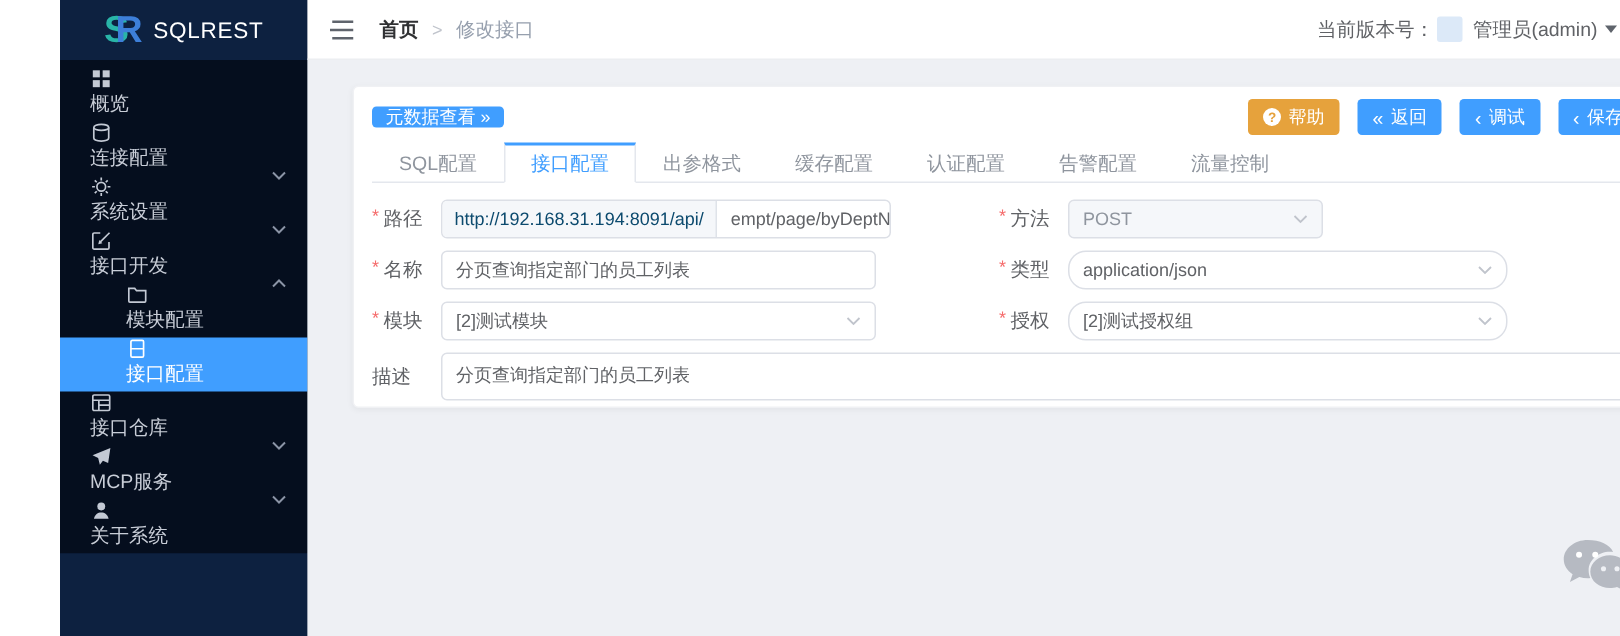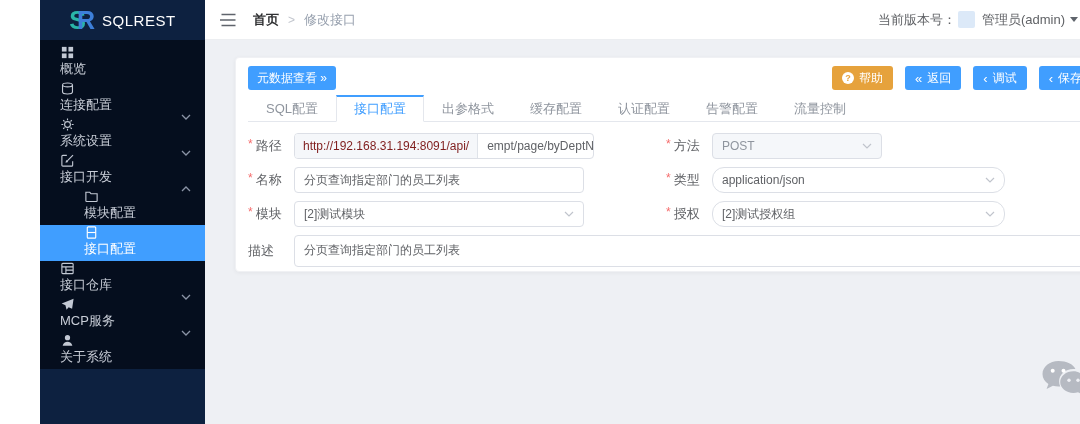--- a/index.html
+++ b/index.html
@@ -35,39 +35,39 @@
   .version-badge { width:17px; height:17px; background:#dce9f8; border-radius:2px; margin:0 7px 0 2px; }
   .user-name { font-size:13px; color:#606266; cursor:pointer; }
   .caret-down { width:0; height:0; border-left:4px solid transparent; border-right:4px solid transparent; border-top:5px solid #5f646c; margin-left:5px; }
   .avatar { width:23px; height:23px; border-radius:4px; margin-left:9px; overflow:hidden; cursor:pointer; display:flex; }
 
   .content { flex:1; background:#eef0f4; padding:17px 15px 0 30px; position:relative; }
   .card { background:#fff; border-radius:4px; height:215px; padding:7px 12px 0; border:1px solid #f0f1f4; box-shadow:0 1px 4px rgba(0,0,0,.05); }
 
   .toolbar { display:flex; align-items:center; height:26px; margin-bottom:4px; }
   .btn { display:inline-flex; align-items:center; gap:5px; border:none; border-radius:3px; color:#fff; font-size:12px; height:24px; padding:0 10px; cursor:pointer; font-family:inherit; line-height:1; }
-  .btn-meta { background:#409eff; height:24px; padding:0 9px; }
+  .btn-meta { background:#409eff; height:14px; padding:0 9px; }
   .btn-help { background:#e6a23c; margin-left:auto; }
   .btn-blue { background:#409eff; margin-left:12px; }
   .help-ico { width:12px; height:12px; border-radius:50%; background:#fff; color:#e6a23c; font-size:9px; font-weight:700; display:flex; align-items:center; justify-content:center; }
   .btn-glyph { font-size:13px; line-height:1; }
 
   .tabs { display:flex; border-bottom:1px solid #e4e7ed; }
   .tab { padding:0 17px; height:27px; line-height:24px; font-size:13px; color:#8f959e; border:1px solid transparent; border-top-width:2px; margin-bottom:-1px; cursor:pointer; }
   .tab.active { color:#409eff; background:#fff; border-left-color:#e4e7ed; border-right-color:#e4e7ed; border-top-color:#409eff; border-bottom:1px solid #fff; }
 
   .form { padding:11px 0 0; }
   .frow { display:flex; margin-bottom:8px; }
   .fitem { display:flex; align-items:center; }
   .fitem.leftcol { width:418px; flex:0 0 418px; }
   .flabel { width:46px; flex:0 0 46px; font-size:13px; color:#606266; display:flex; }
   .star { color:#f56c6c; margin-right:3px; font-size:12px; }
   .inp { height:26px; border:1px solid #dcdfe6; border-radius:4px; background:#fff; font-size:12px; color:#606266; display:flex; align-items:center; padding:0 9px; }
   .path-group { display:flex; width:300px; height:26px; border:1px solid #dcdfe6; border-radius:4px; overflow:hidden; }
-  .path-base { background:#f5f7fa; border-right:1px solid #dfe3e9; color:#7f1d1d; display:flex; align-items:center; padding:0 8px; font-size:12px; white-space:nowrap; }
+  .path-base { background:#f5f7fa; border-right:1px solid #dfe3e9; color:#0c4a6e; display:flex; align-items:center; padding:0 8px; font-size:12px; white-space:nowrap; }
   .path-value { display:flex; align-items:center; padding:0 9px; font-size:12px; color:#606266; flex:1; }
   .w290 { width:290px; } .w170 { width:170px; } .w293 { width:293px;border-radius:12px; }
   .sel { justify-content:space-between; cursor:pointer; }
   .sel.disabled { background:#f5f7fa; color:#8f959e; cursor:not-allowed; }
   .sel-chev { color:#c0c4cc; display:flex; margin-left:8px; }
   .tarea { flex:1; height:32px; border:1px solid #dcdfe6; border-radius:4px; font-size:12px; color:#606266; padding:6px 9px 0; position:relative; }
   .resize-corner { position:absolute; right:2px; bottom:2px; width:8px; height:8px;
     background:repeating-linear-gradient(-45deg, transparent, transparent 1.5px, #b9bec6 1.5px, #b9bec6 2.6px);
     clip-path:polygon(100% 0, 100% 100%, 0 100%); cursor:nwse-resize; }
 

